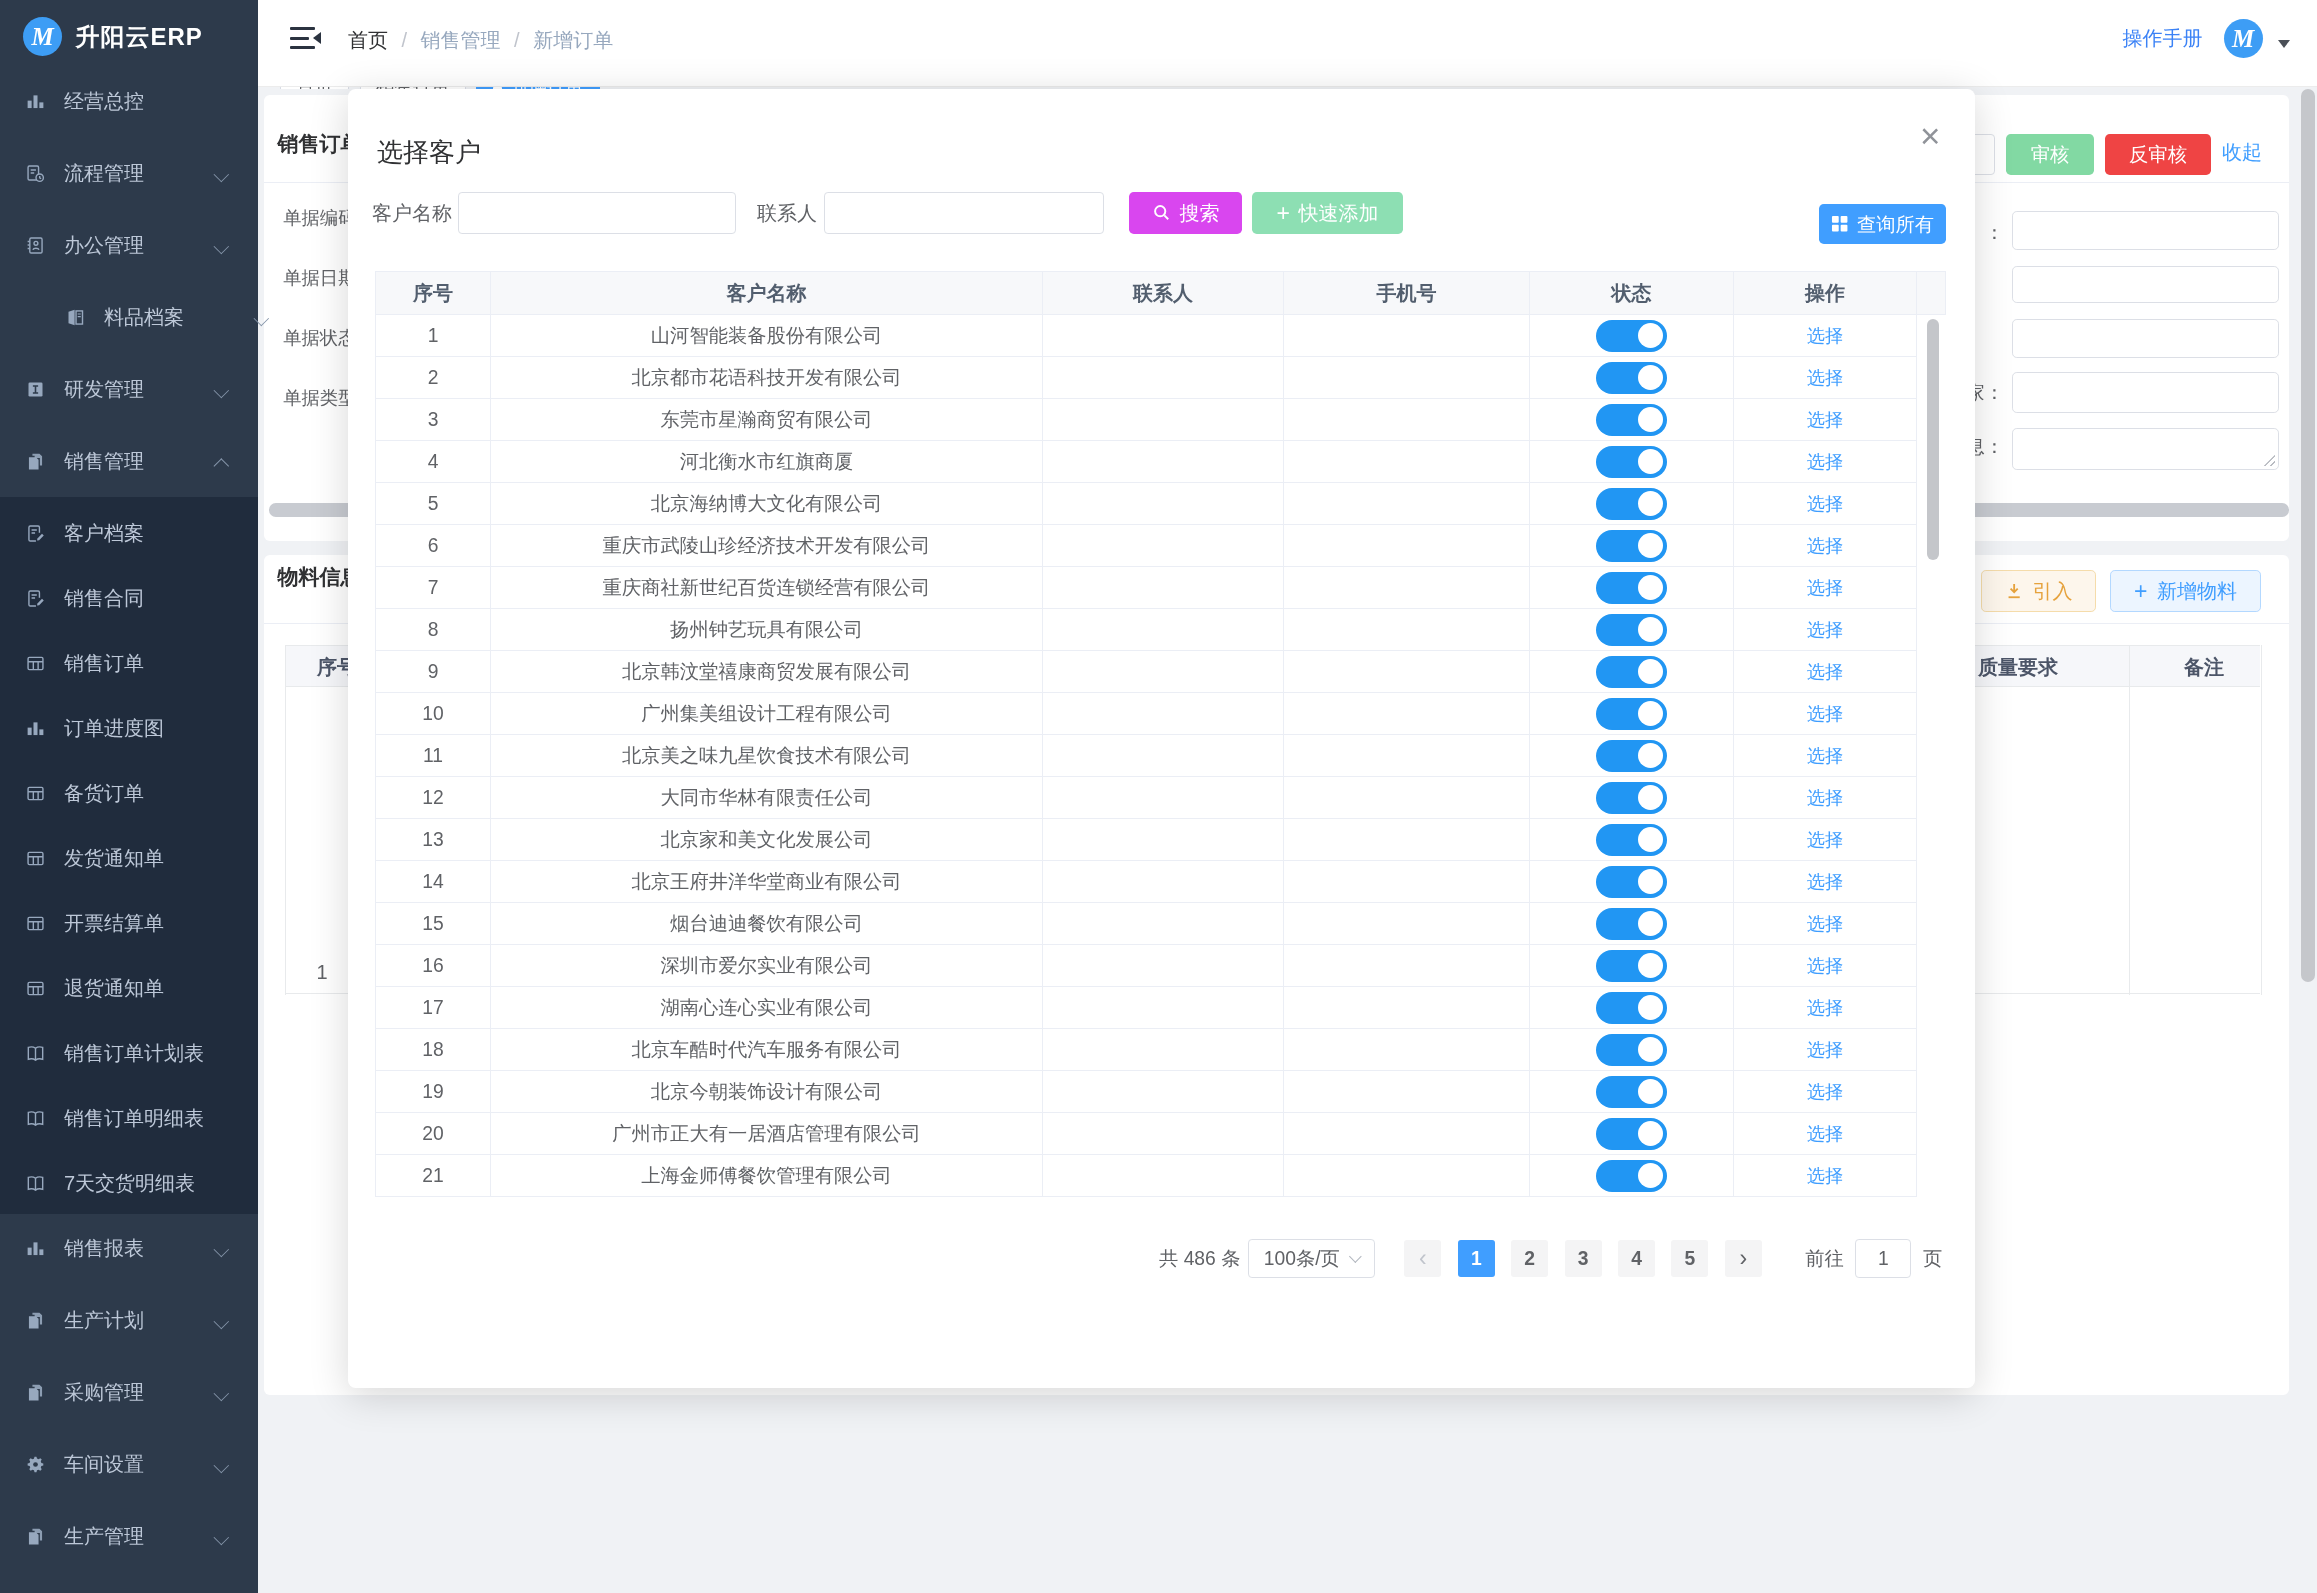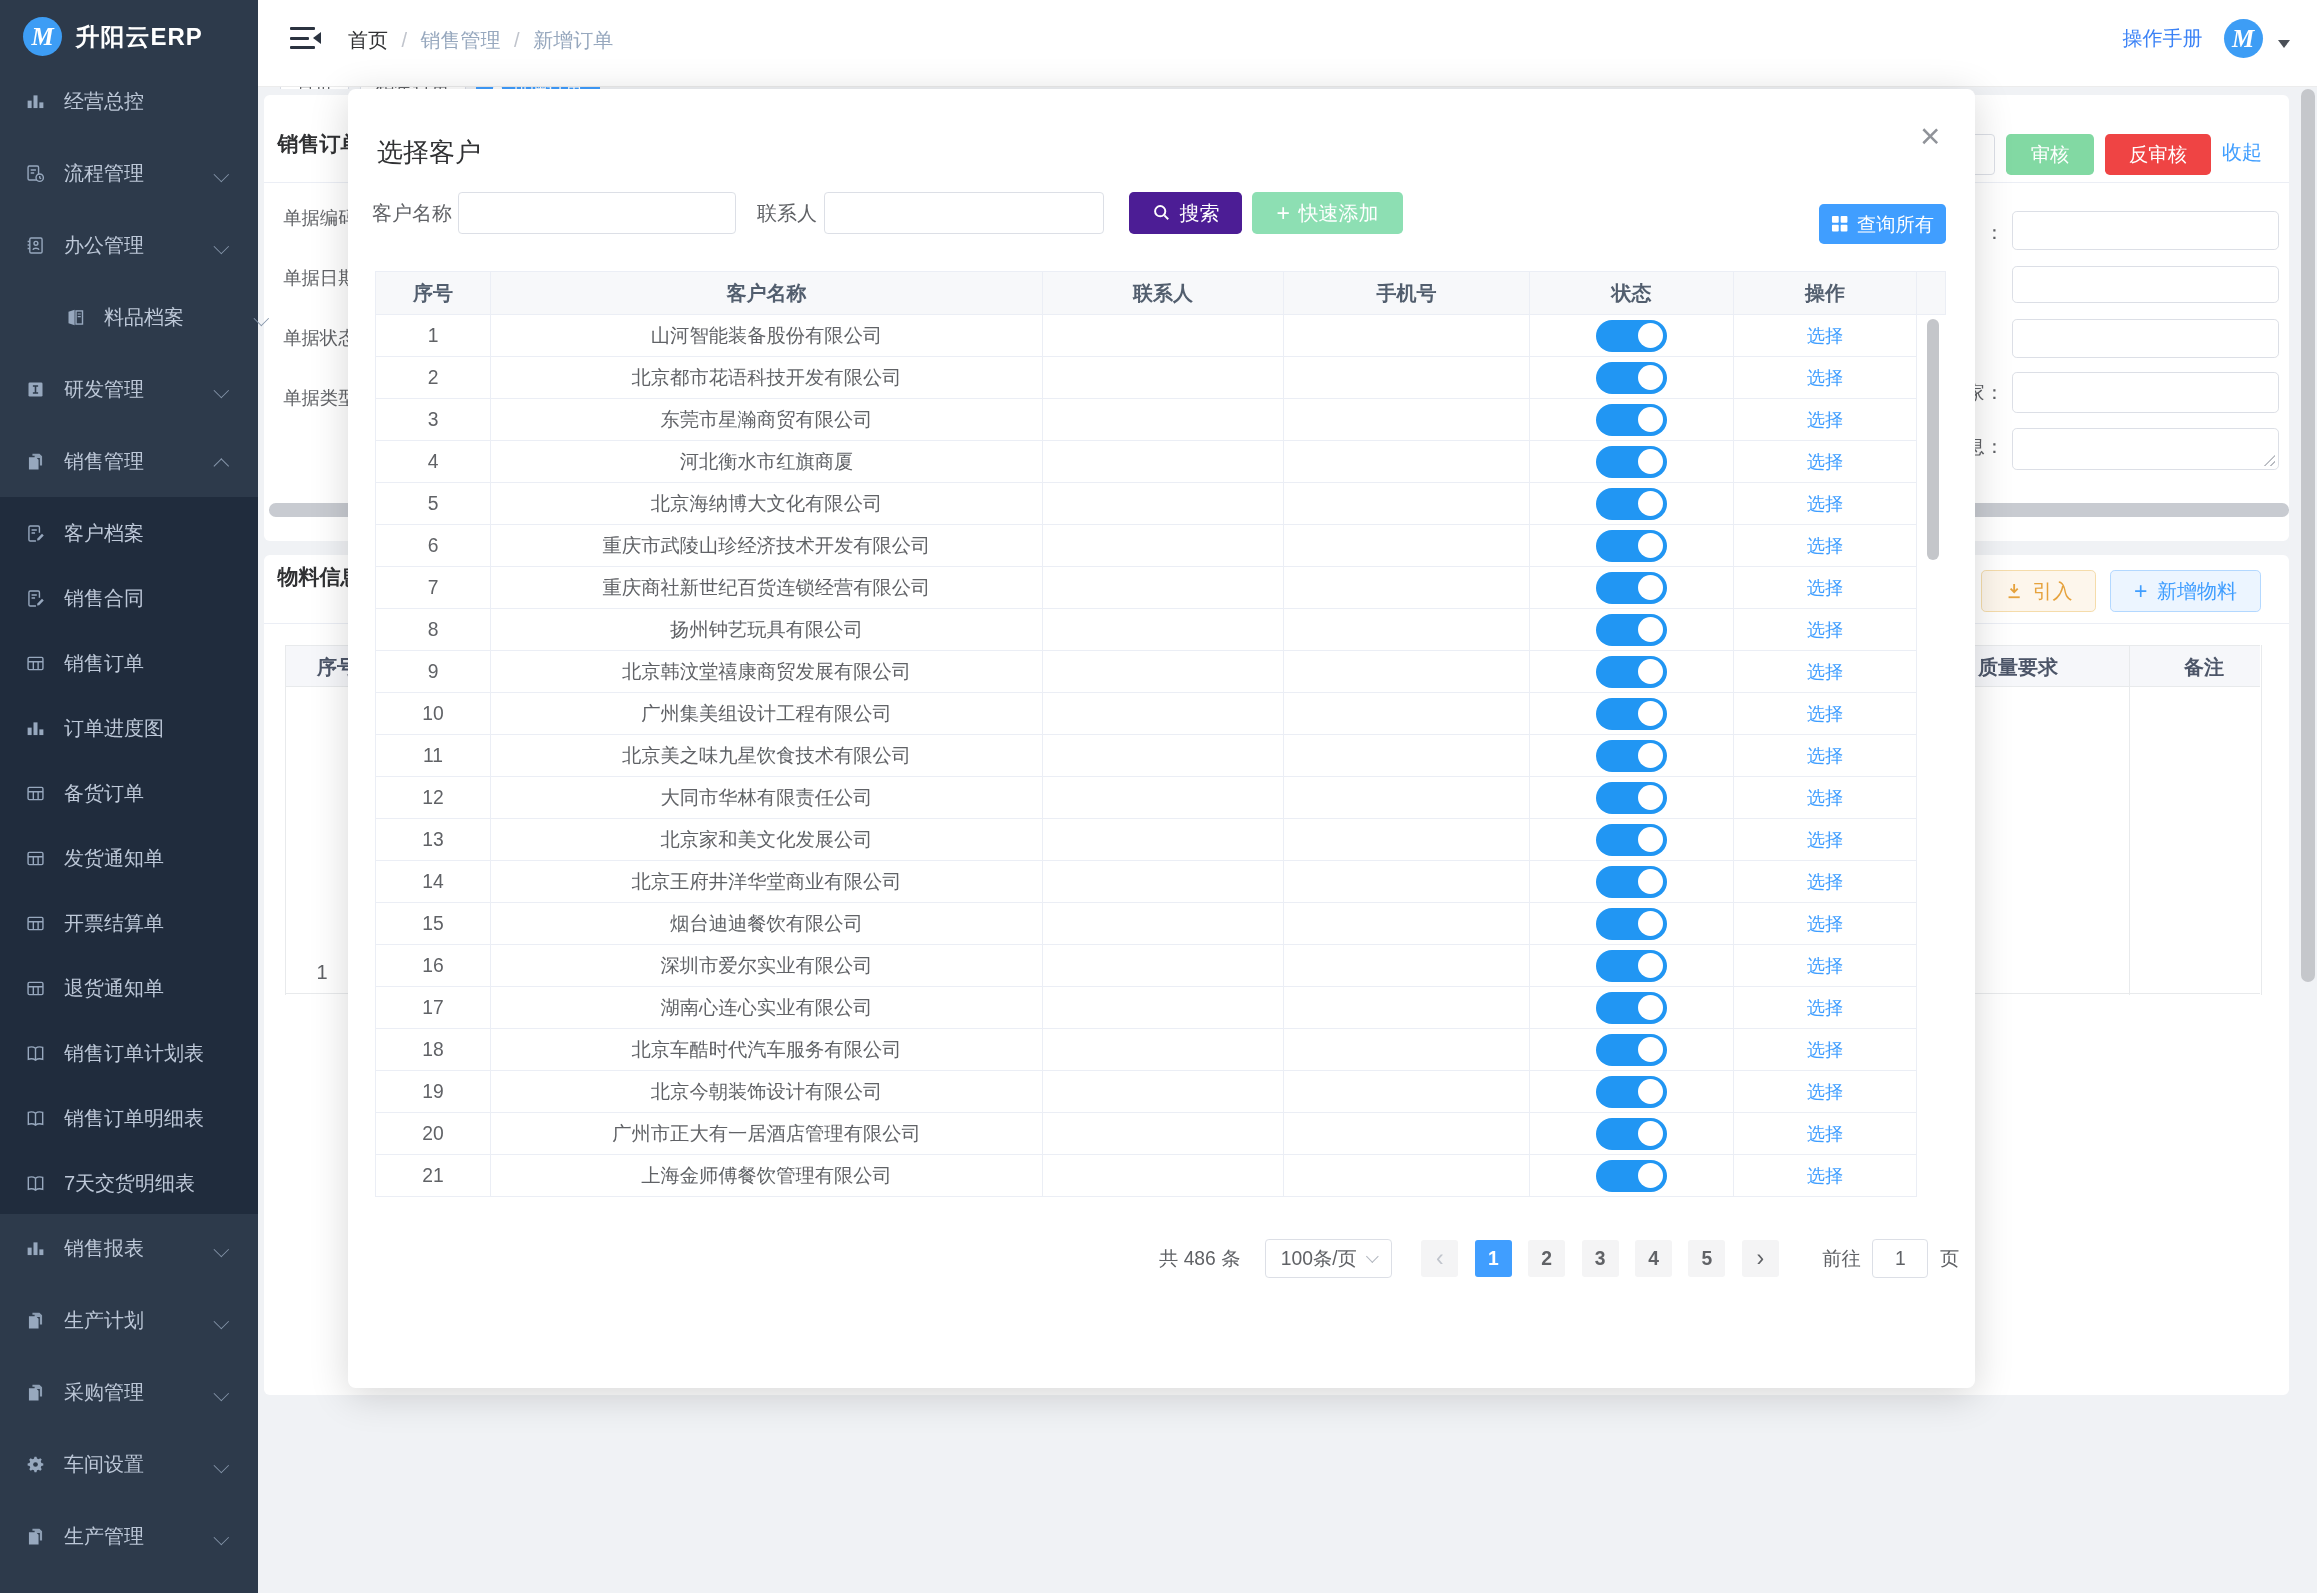--- a/index.html
+++ b/index.html
@@ -68,37 +68,37 @@
   .mat-cell-text { position:absolute; color:#4c5568; font-size:20px; font-weight:bold; top:99px; }
   .mat-rowno { position:absolute; left:29px; top:406px; width:58px; text-align:center; color:#606266; font-size:20px;}
 
   
   .modal { position:absolute; left:348px; top:89px; width:1627px; height:1299px; background:#fff; border-radius:7.7px;
            box-shadow:0 7.7px 39px rgba(0,0,0,.16); z-index:10; }
   .modal-title { position:absolute; left:29px; top:46px; font-size:26px; color:#303133; }
   .modal-close { position:absolute; left:1572px; top:29px; font-size:35px; color:#909399; cursor:pointer; line-height:1; font-weight:300;}
   .f-label { position:absolute; top:103px; height:42px; line-height:42px; color:#606266; font-size:20px; }
   .f-input { position:absolute; top:103px; height:42px; border:1px solid #dcdfe6; border-radius:3.9px; background:#fff; padding:0 11.6px; font-size:19.3px; color:#303133; width:278px;}
-  .btn-search { position:absolute; left:781px; top:103px; width:113px; height:42px; background:#4c1d95; color:#fff; font-size:20px; gap:8.7px;}
+  .btn-search { position:absolute; left:781px; top:103px; width:113px; height:42px; background:#d946ef; color:#fff; font-size:20px; gap:8.7px;}
   .btn-quick { position:absolute; left:904px; top:103px; width:151px; height:42px; background:#8ddfb3; color:#fff; font-size:20px; gap:8.7px;}
   .btn-queryall { position:absolute; left:1471px; top:115px; width:127px; height:40px; background:#409eff; color:#fff; font-size:19.3px; gap:8.7px;}
 
   .ctable-wrap { position:absolute; left:27px; top:182px; width:1571px; }
   table.ctable { border-collapse:collapse; table-layout:fixed; width:1571px; }
   .ctable th { background:#f7f8fa; border:1px solid #ebeef5; height:43px; font-size:20px; color:#525e6e; font-weight:bold; }
   .ctable td { border:1px solid #ebeef5; height:42px; text-align:center; font-size:19.3px; color:#606266; }
   .ctable .sb-col { background:#fff; border-top:none; border-right:none; border-bottom:none; }
   .ctable th.sb-col { background:#f7f8fa; border:1px solid #ebeef5;}
   .vthumb { position:absolute; right:6.8px; top:48px; width:12.6px; height:241px; border-radius:6.8px; background:#c4c6ca; }
   .switch { display:inline-block; width:71px; height:32px; border-radius:16.4px; background:#2196f3; position:relative; vertical-align:middle; cursor:pointer;}
   .switch::after { content:""; position:absolute; right:3.9px; top:3.4px; width:25px; height:25px; border-radius:50%; background:#fff; }
   .sel-link { font-size:18.3px; }
 
   .pagination { position:absolute; left:811px; top:1149px; height:41px; display:flex; align-items:center; font-size:19.3px; color:#606266; }
-  .pag-total { margin-right:25px; }
+  .pag-total { margin-right:8px; }
   .sizer { width:127px; height:39px; border:1px solid #dcdfe6; border-radius:3.9px; display:flex; align-items:center; justify-content:center; gap:11.6px; margin-right:29px; color:#606266;}
   .sizer .dchev { width:8.7px; height:8.7px; border-right:1.5px solid #b2b7bf; border-bottom:1.5px solid #b2b7bf; transform:rotate(45deg); margin-top:-3.9px;}
   .pbtn { min-width:37px; height:37px; border-radius:2.9px; background:#f4f4f5; display:flex; align-items:center; justify-content:center; margin-right:16.4px;
           font-size:19.3px; font-weight:bold; color:#606266; cursor:pointer;}
   .pbtn.arrow { font-size:23px; font-weight:normal;}
   .pbtn.disabled { color:#c0c4cc; }
   .pbtn.active { background:#409eff; color:#fff; }
   .goto { margin-left:27px; display:flex; align-items:center; gap:11.6px;}
   .goto-input { width:56px; height:39px; border:1px solid #dcdfe6; border-radius:3.9px; text-align:center; font-size:19.3px; color:#606266;}
 

